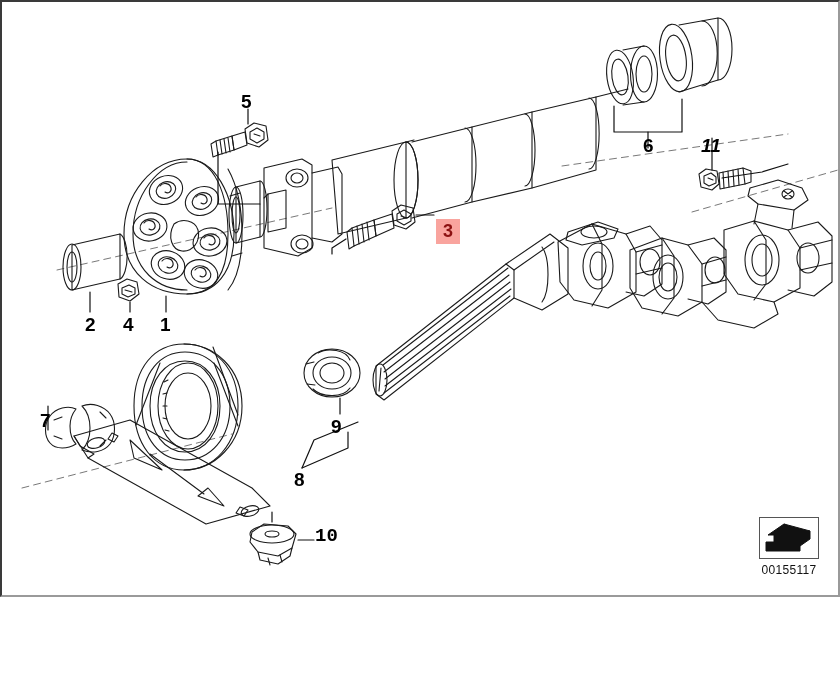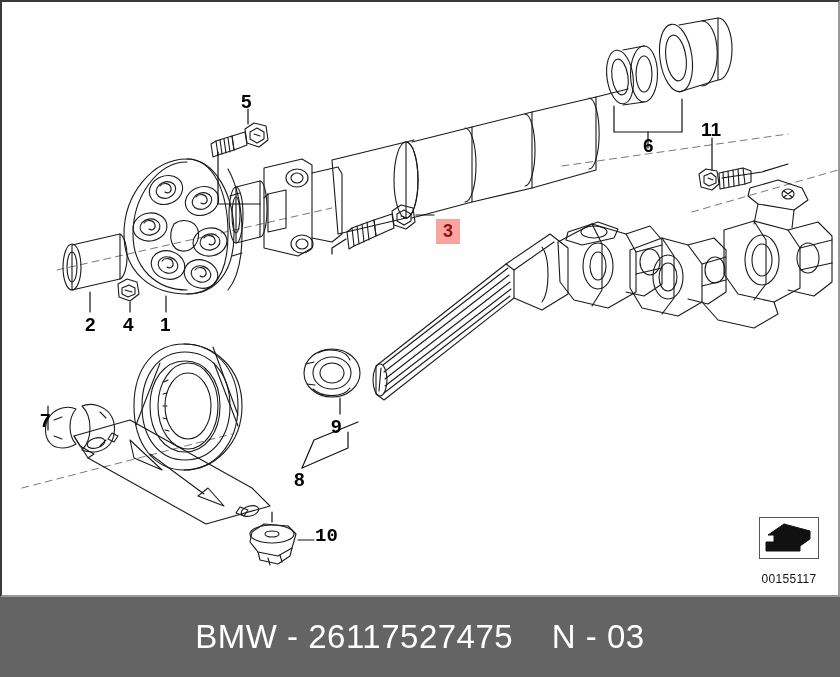--- a/index.html
+++ b/index.html
@@ -64,21 +64,21 @@
     border: 1px solid #555;
     margin: 0 auto;
     background: #ffffff;
     box-sizing: border-box;
   }
   #diagram-id-text {
     font-family: "Liberation Sans", sans-serif;
     font-size: 12px;
     color: #111111;
     letter-spacing: 0.3px;
-    margin-top: 13px;
+    margin-top: 4px;
   }
   
   #footer-bar {
     position: absolute;
     left: 0;
     top: 597px;
     width: 840px;
     height: 80px;
     background: #646464;
     display: flex;
@@ -386,36 +386,33 @@
 
       </g>
     </svg>
 
     <div class="callout" style="left:83px; top:313px;">2</div>
     <div class="callout" style="left:121px; top:313px;">4</div>
     <div class="callout" style="left:158px; top:313px;">1</div>
     <div class="callout" style="left:239px; top:90px;">5</div>
     <div class="callout highlighted" style="left:434px; top:217px;">3</div>
     <div class="callout" style="left:641px; top:134px;">6</div>
-    <div class="callout" style="left:699px; top:118px;">11</div>
+    <div class="callout" style="left:699px; top:134px;font-style:italic;">11</div>
     <div class="callout" style="left:38px; top:409px;">7</div>
     <div class="callout" style="left:329px; top:415px;">9</div>
     <div class="callout" style="left:292px; top:468px;">8</div>
     <div class="callout" style="left:313px; top:525px;font-family:Liberation Mono, monospace;">10</div>
 
     <div id="diagram-id-box">
       <div id="diagram-id-icon">
         <svg width="58" height="40" viewBox="0 0 58 40">
           <path d="M 6 33 L 6 24 L 14 24 L 14 17 L 8 17 L 24 6 L 50 13 L 50 21 L 40 28 L 40 33 Z" fill="#111" stroke="#111" stroke-width="1"></path>
           <path d="M 24 6 L 38 15 L 50 13" fill="none" stroke="#111" stroke-width="1"></path>
           <path d="M 38 15 L 40 28" fill="none" stroke="#111" stroke-width="1"></path>
         </svg>
       </div>
       <div id="diagram-id-text">00155117</div>
     </div>
 
   </div>
 
-  <div id="footer-bar">
-    <div id="footer-text">BMW - 26117527475    N - 03</div>
-  </div>
 
 </div>
 
 </body></html>

